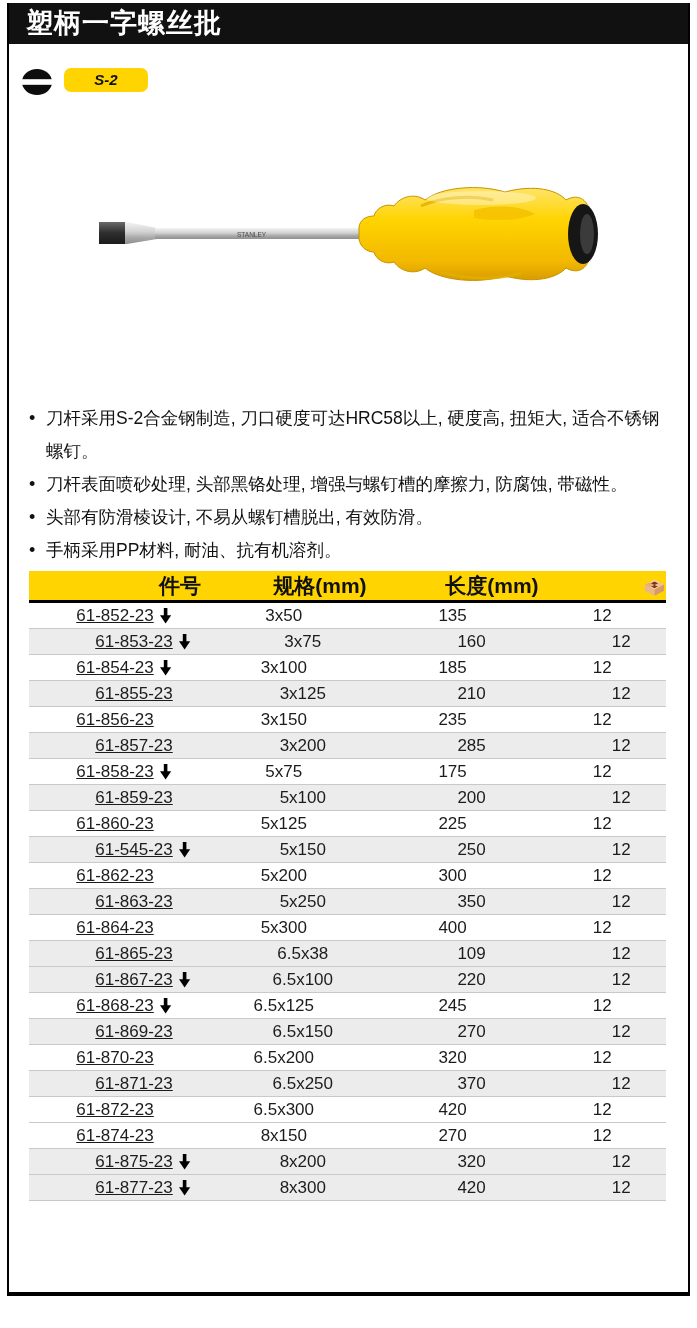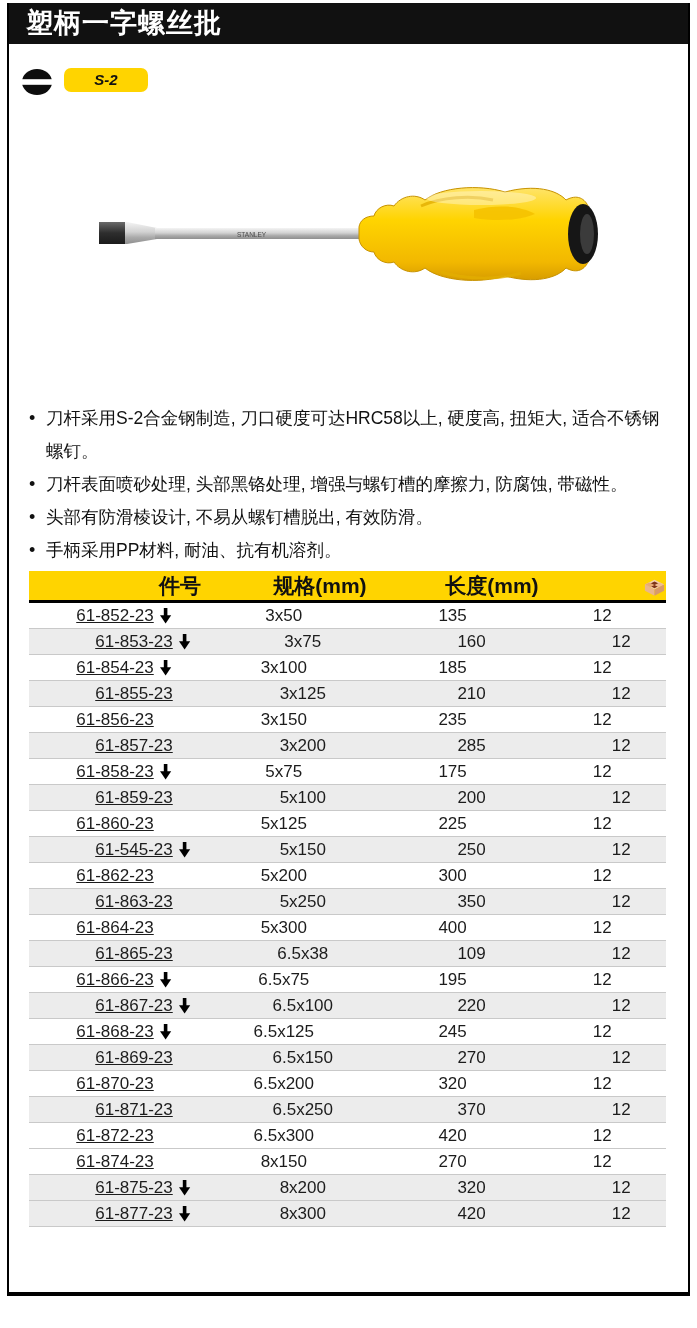--- a/index.html
+++ b/index.html
@@ -305,34 +305,20 @@
               <span class="part-wrap">
                 <span>61-865-23</span>
                 
               </span>
             </td>
             <td>6.5x38</td>
             <td>109</td>
             <td>12</td>
           </tr>
 
-          <tr>
-            <td>
-              <span class="part-wrap">
-                <span>61-866-23</span>
-                <svg class="arrow-icon" width="13" height="16" viewBox="0 0 13 16">
-                  <rect x="4.8" y="0" width="3.6" height="8.5" fill="#000"></rect>
-                  <polygon points="1,7.3 12.2,7.3 6.6,15.6" fill="#000"></polygon>
-                </svg>
-              </span>
-            </td>
-            <td>6.5x75</td>
-            <td>195</td>
-            <td>12</td>
-          </tr>
 
           <tr class="alt">
             <td>
               <span class="part-wrap">
                 <span>61-867-23</span>
                 <svg class="arrow-icon" width="13" height="16" viewBox="0 0 13 16">
                   <rect x="4.8" y="0" width="3.6" height="8.5" fill="#000"></rect>
                   <polygon points="1,7.3 12.2,7.3 6.6,15.6" fill="#000"></polygon>
                 </svg>
               </span>

